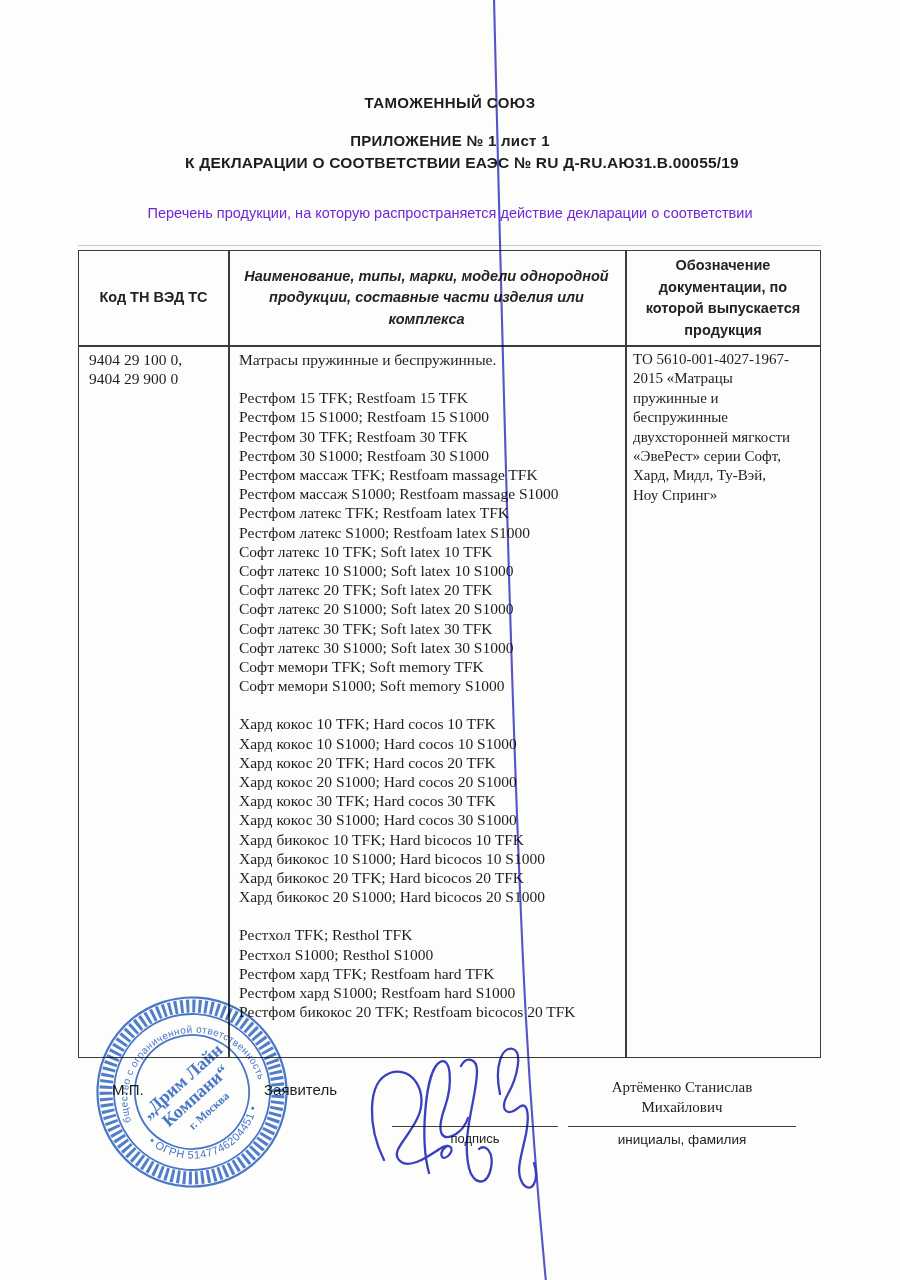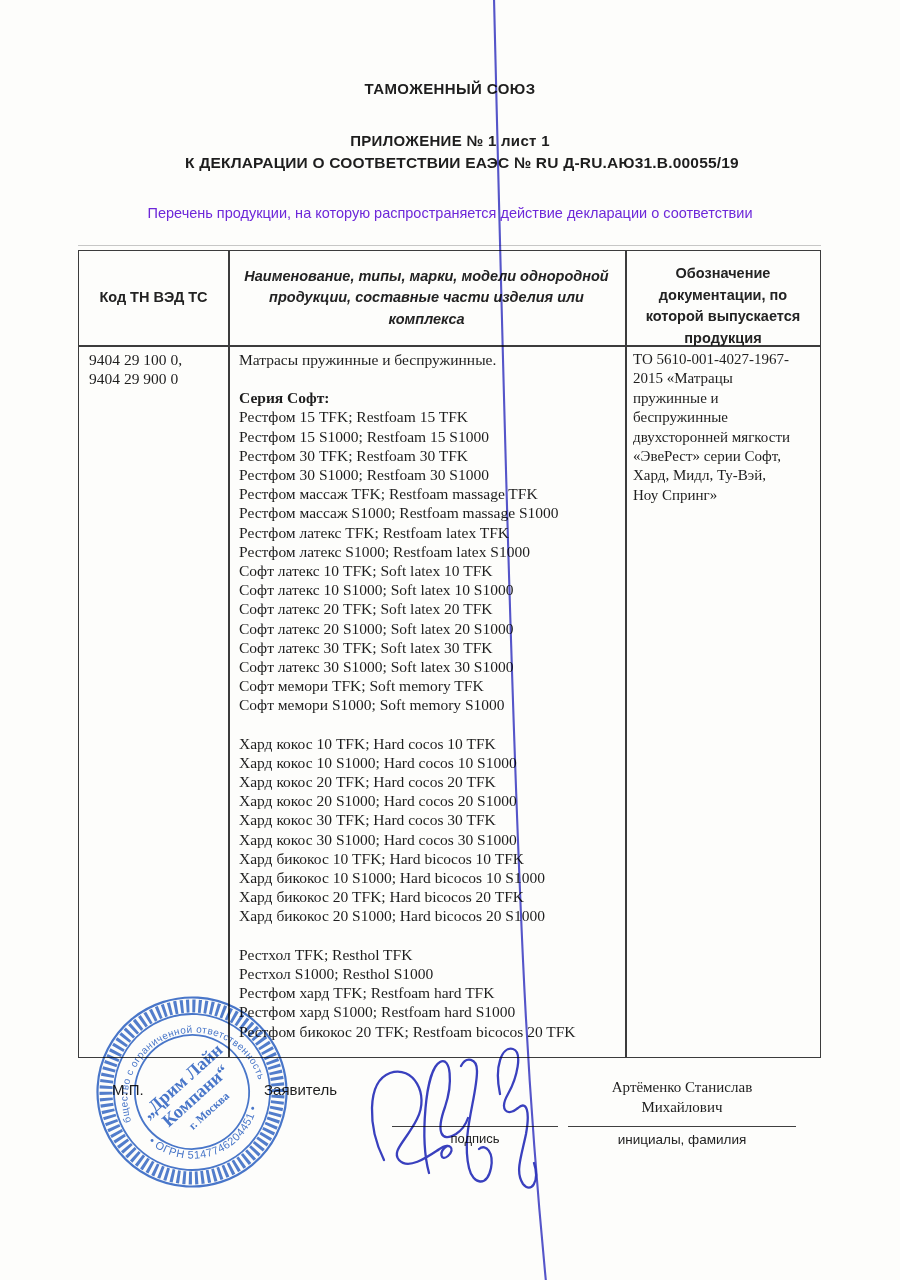--- a/index.html
+++ b/index.html
@@ -6,42 +6,42 @@
   .page {
     position:relative; width:900px; height:1280px; margin:0 auto;
     background:#fdfdfb; color:#1e1e1e; overflow:hidden;
     font-family:"Liberation Serif", serif;
   }
   .abs { position:absolute; }
   .center { left:0; right:0; text-align:center; }
   .pre { white-space:pre-line; }
 
   
-  .t1 { top:80px;  font:bold 15px/18px "Liberation Sans", sans-serif; letter-spacing:.4px; }
+  .t1 { top:94px;  font:bold 15px/18px "Liberation Sans", sans-serif; letter-spacing:.4px; }
   .t2 { top:120px; font:bold 15px/18px "Liberation Sans", sans-serif; letter-spacing:.3px;margin-top:12px; }
   .t3 { top:153px; font:bold 15.5px/19px "Liberation Sans", sans-serif; letter-spacing:.2px;padding-left:24px; }
   .caption { top:204px; font:14.5px/18px "Liberation Sans", sans-serif; color:#6d28d9; }
 
   
   .table {
     left:78px; top:250px; width:741px; height:806px;
     border:1.6px solid #3c3c3c;
   }
   .table::before { 
     content:""; position:absolute; left:-1px; right:-1px; top:-6px; height:1.2px;
     background:#9a9a9a; opacity:.55;
   }
   .vline { position:absolute; top:0; bottom:0; width:1.5px; background:#3c3c3c; }
   .v1 { left:149px; } .v2 { left:546px; }
   .hline { position:absolute; left:0; right:0; top:94px; height:1.5px; background:#3c3c3c; }
   .th { position:absolute; top:0; height:94px; display:flex; align-items:center; justify-content:center;
         font:bold 14.5px/21.5px "Liberation Sans", sans-serif; color:#232323; text-align:center; }
   .th1 { left:0; width:149px; }
   .th2 { left:151px; width:393px;font-style:italic; }
-  .th3 { left:548px; width:192px;margin-top:8px; }
+  .th3 { left:548px; width:192px; }
   .cell-code { left:10px; top:99px; width:136px; font:15.5px/19.2px "Liberation Serif", serif; }
   .cell-products { left:160px; top:99px; width:384px; font:15.5px/19.2px "Liberation Serif", serif; }
   .cell-docs { left:554px; top:99px; width:182px; font:15px/19.4px "Liberation Serif", serif; }
   .section { margin-top:19px; }
   .section:first-of-type { margin-top:0; }
   .section-title { font-weight:bold; }
 
   
   .mp { left:112px; top:1081px; font:15px/18px "Liberation Sans", sans-serif; }
   .applicant { left:264px; top:1081px; font:15px/18px "Liberation Sans", sans-serif; }
@@ -84,21 +84,20 @@
 документации, по
 которой выпускается
 продукция</div>
 
     <div class="abs cell-code pre">9404 29 100 0,
 9404 29 900 0</div>
 
     <div class="abs cell-products">
       <div class="pre">Матрасы пружинные и беспружинные.</div>
       <div class="section">
-        <div class="section-title">Серия Софт:</div>
         <div class="pre">Рестфом 15 TFK; Restfoam 15 TFK
 Рестфом 15 S1000; Restfoam 15 S1000
 Рестфом 30 TFK; Restfoam 30 TFK
 Рестфом 30 S1000; Restfoam 30 S1000
 Рестфом массаж TFK; Restfoam massage TFK
 Рестфом массаж S1000; Restfoam massage S1000
 Рестфом  латекс TFK; Restfoam latex TFK
 Рестфом  латекс S1000; Restfoam latex S1000
 Софт латекс 10 TFK; Soft latex 10 TFK
 Софт латекс 10 S1000; Soft latex 10 S1000

